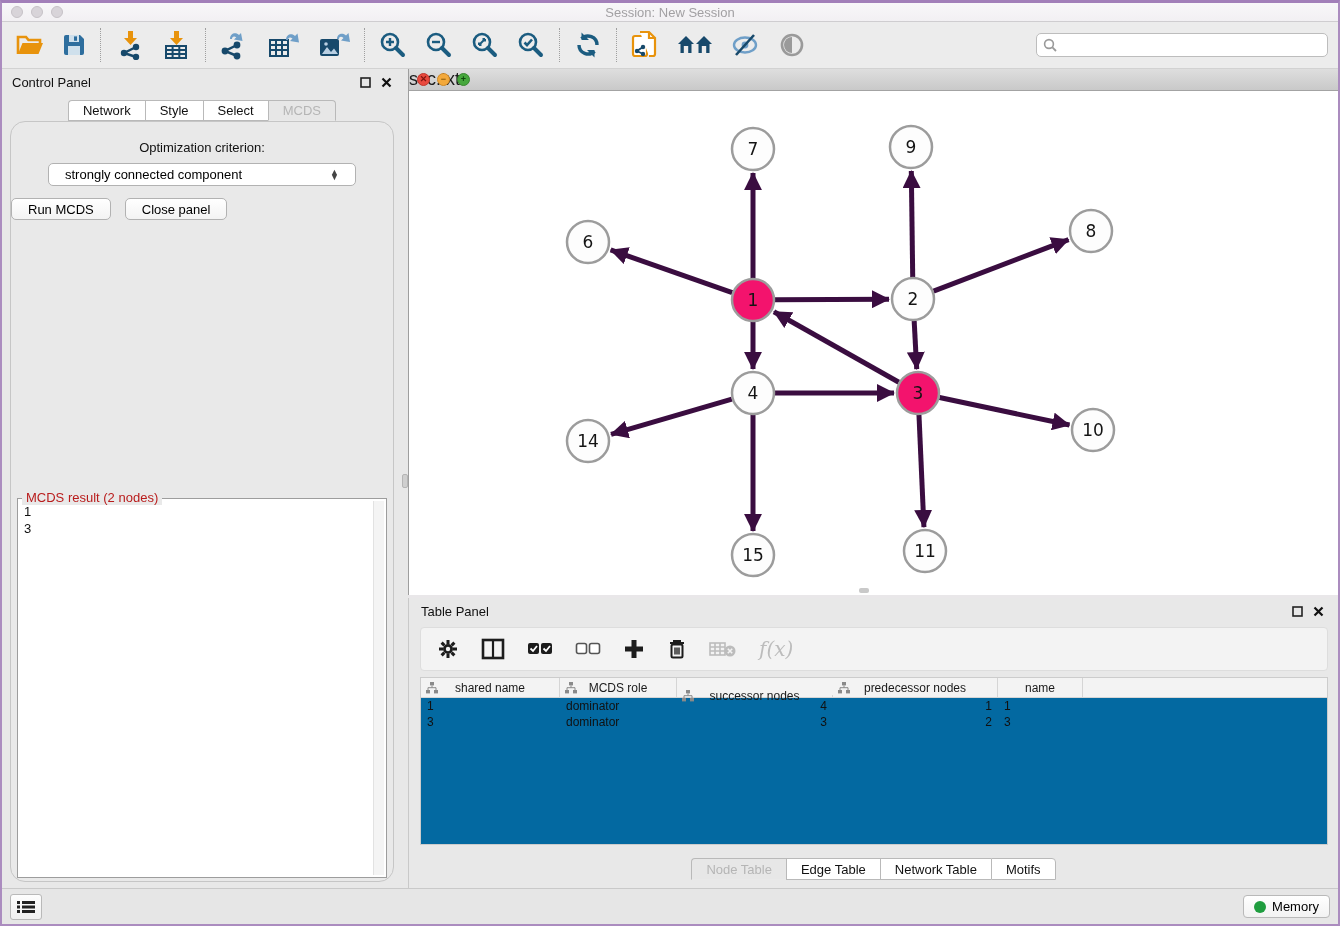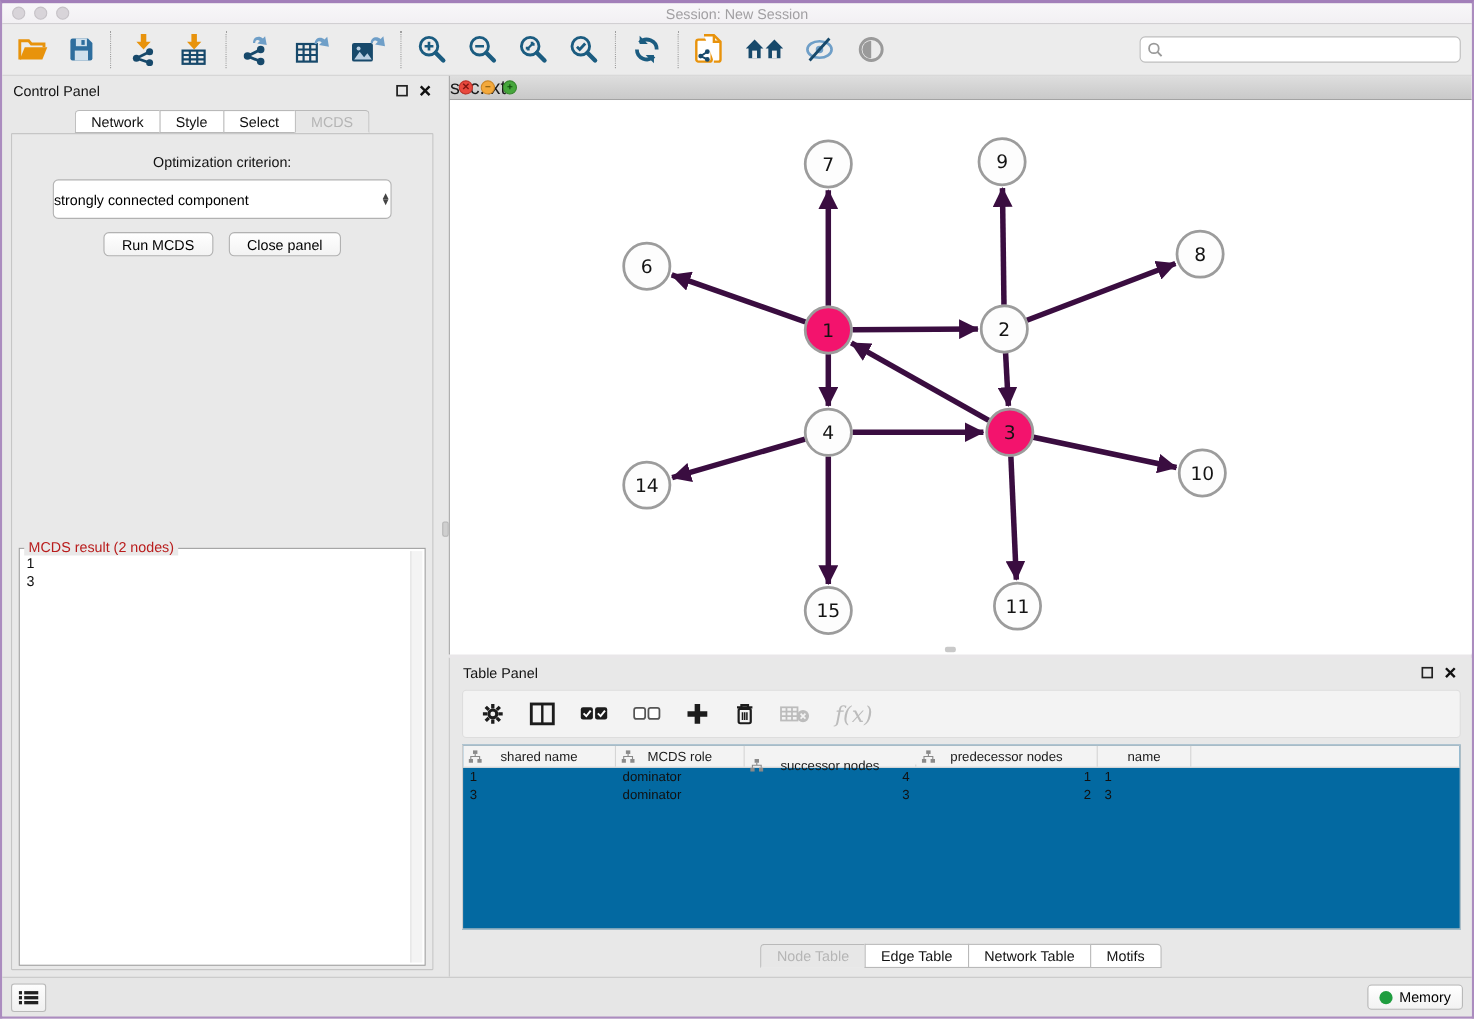--- a/index.html
+++ b/index.html
@@ -31,27 +31,27 @@
   .panel-head { height:27px; display:flex; align-items:center; padding:0 10px; }
   .panel-head .ptitle { font-size:13px; color:#111; }
   .panel-icons { margin-left:auto; display:flex; gap:10px; align-items:center; }
   .cp-tabs { display:flex; justify-content:center; position:relative; z-index:2; margin-top:4px; }
   .tab { height:21px; padding:0 14px; background:#fff; border:1px solid #b9b9b9; border-right:none;
     font-size:13px; color:#111; display:flex; align-items:center; cursor:pointer; }
   .tab:first-child { border-radius:4px 0 0 0; }
   .tab:last-child { border-right:1px solid #b9b9b9; border-radius:0 4px 0 0; }
   .tab.active { background:#e7e7e7; color:#b5b5b5; border-bottom-color:#e9e9e9; }
   .cp-box { position:absolute; left:8px; right:8px; top:52px; bottom:6px;
-    background:#e9e9e9; border:1px solid #c6c6c6; border-radius:1px; }
+    background:#e9e9e9; border:1px solid #c6c6c6; border-radius:15px; }
   .opt-label { text-align:center; font-size:13px; color:#111; margin-top:18px; }
-  .dropdown { margin:8px 37px 0 37px; height:36px; background:#fff; border:1px solid #b2b2b2;
-    border-radius:5px; display:flex; align-items:center; padding:0 0; font-size:13px; cursor:pointer; }
+  .dropdown { margin:8px 37px 0 37px; height:23px; background:#fff; border:1px solid #b2b2b2;
+    border-radius:5px; display:flex; align-items:center; padding:0 16px; font-size:13px; cursor:pointer; }
   .dropdown .dd-arrows { margin-left:auto; display:flex; flex-direction:column; line-height:5px;
     font-size:9px; color:#444; }
-  .btn-row { display:flex; justify-content:center; gap:14px; margin-top:12px; }
+  .btn-row { display:flex; justify-content:flex-start; gap:14px; margin-top:12px; }
   .btn { height:22px; padding:0 16px; background:linear-gradient(#ffffff,#f3f3f3);
     border:1px solid #b2b2b2; border-radius:5px; font-size:13px; display:flex; align-items:center; cursor:pointer; }
   .result-box { position:absolute; left:6px; right:6px; top:376px; bottom:3px;
     border:1px solid #9d9d9d; background:#fff; }
   .result-legend { position:absolute; top:-9px; left:4px; background:#e9e9e9; padding:0 4px;
     font-size:13px; color:#b91c1c; }
   .result-body { position:absolute; inset:2px 14px 2px 2px; font-size:13px; color:#111; line-height:17px; padding:2px 4px; }
   .result-scroll { position:absolute; top:2px; bottom:2px; right:2px; width:11px;
     background:#f4f4f4; border-left:1px solid #e2e2e2; }
   

